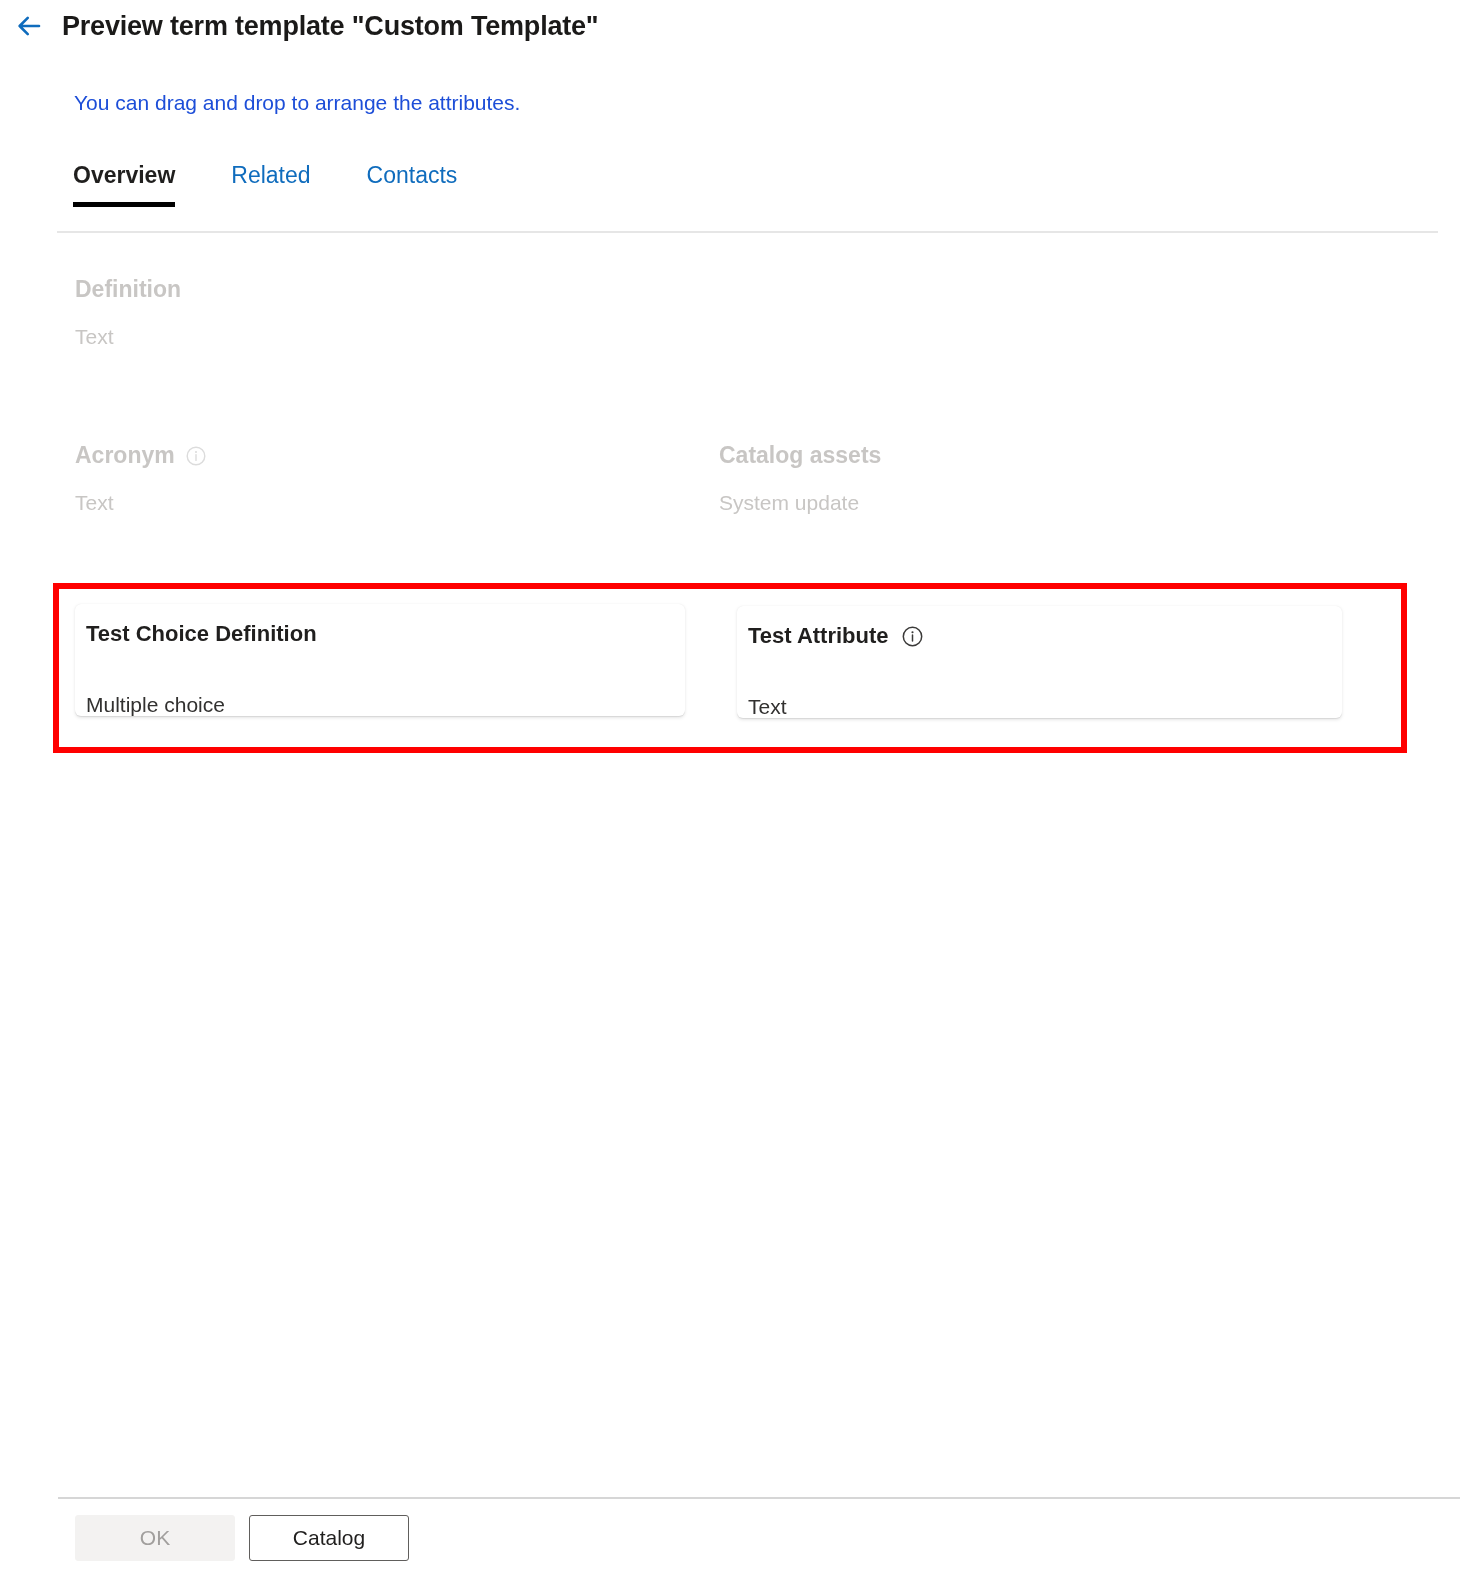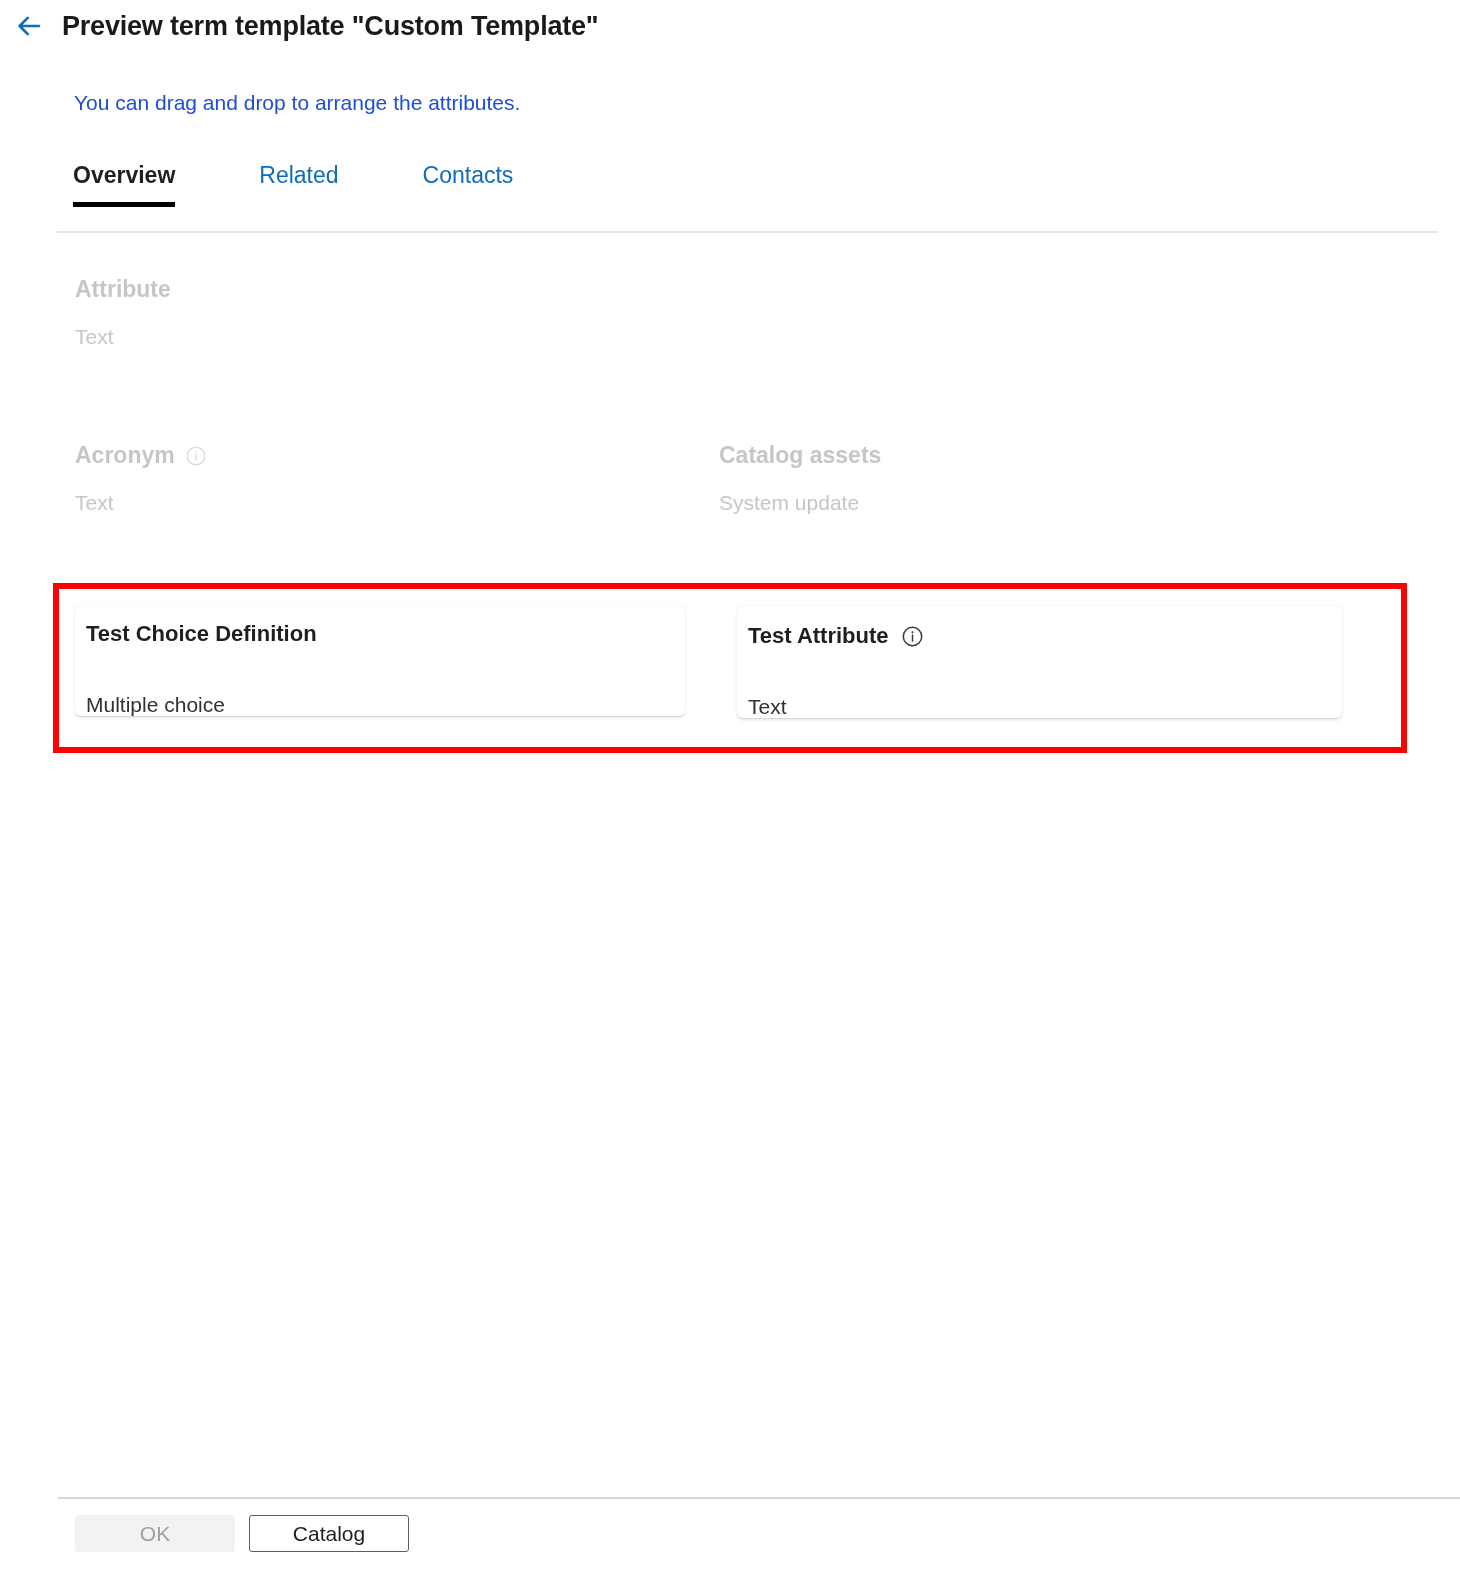--- a/index.html
+++ b/index.html
@@ -59,21 +59,20 @@
     white-space: nowrap;
   }
 
   
   .tabs {
     position: absolute;
     left: 73px;
     top: 162px;
     display: flex;
     align-items: flex-start;
-    gap: 28px;
   }
   .tab {
     position: relative;
     font-size: 23px;
     padding: 0 0 18px 0;
     margin-right: 56px;
     cursor: pointer;
     background: none;
     border: none;
     font-family: inherit;
@@ -200,21 +199,21 @@
     background: #d6d6d6;
   }
   .footer {
     position: absolute;
     left: 75px;
     top: 1515px;
     display: flex;
     align-items: center;
   }
   .btn {
-    height: 37px;
+    height: 46px;
     min-width: 160px;
     font-size: 21px;
     font-family: inherit;
     border-radius: 3px;
     box-sizing: border-box;
     display: inline-flex;
     align-items: center;
     justify-content: center;
     padding: 0 10px;
   }
@@ -248,21 +247,21 @@
 
 <div class="tabs">
   <button class="tab active">Overview</button>
   <button class="tab inactive">Related</button>
   <button class="tab inactive">Contacts</button>
 </div>
 <div class="tab-divider"></div>
 
 <div class="field" id="field-definition">
   <div class="field-label">
-    <span>Attribute</span>
+    <span>Definition</span>
   </div>
   <div class="field-value">Text</div>
 </div>
 
 <div class="field" id="field-acronym">
   <div class="field-label">
     <span>Acronym</span>
     <span class="info-icon">
       <svg width="22" height="22" viewBox="0 0 20 20" fill="none">
         <circle cx="10" cy="10" r="8" stroke="#dcdcdc" stroke-width="1.3"></circle>

